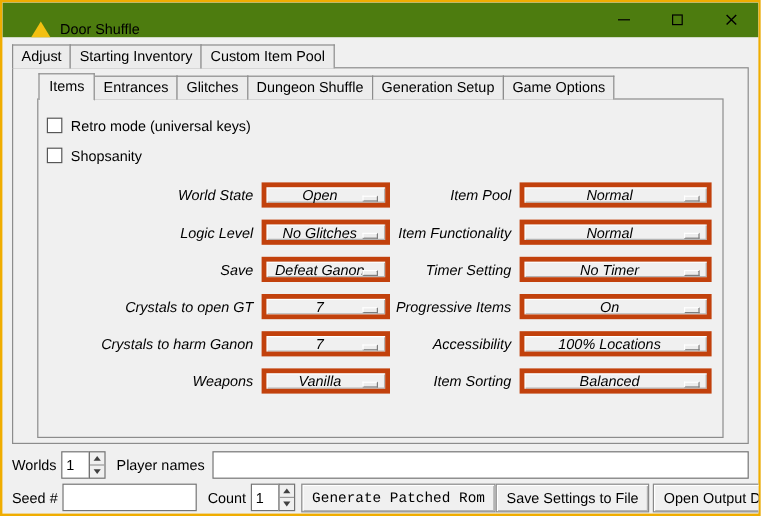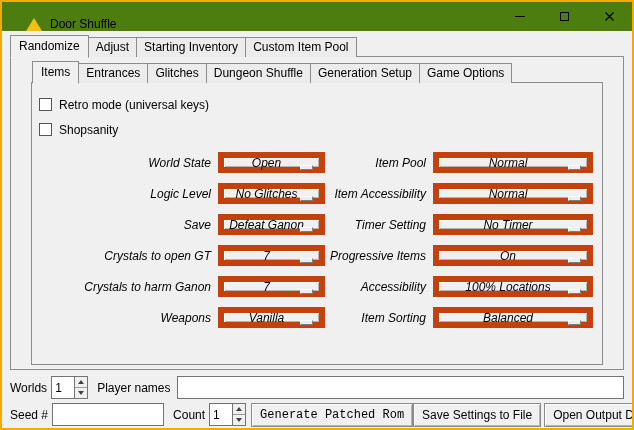--- a/index.html
+++ b/index.html
@@ -33,21 +33,21 @@
   
   .check-row { display: flex; align-items: center; height: 25px; margin-left: 7px; cursor: default; }
   .checkbox { width: 13px; height: 13px; background: #fff; border: 1px solid #565656; margin-right: 7px; flex: 0 0 13px; }
 
   
   .ctl-rows { margin-top: 5px; font-style: italic; }
   .ctl-row { display: flex; align-items: center; height: 31px; }
   .lbl { white-space: nowrap; }
   .lbl-l { width: 186px; text-align: right; padding-right: 7px; }
   .lbl-r { width: 108px; text-align: right; padding-right: 7px; }
-  .dd { position: relative; height: 21px; background: #f0f0f0; border: 6px solid #c2410c; box-shadow: inset 1px 1px 0 #ffffff, inset -1px -1px 0 #b4b4b4; display: flex; align-items: center; justify-content: center; cursor: default; }
+  .dd { position: relative; height: 21px; background: #f0f0f0; border: 4px solid #c2410c; box-shadow: inset 1px 1px 0 #ffffff, inset -1px -1px 0 #b4b4b4; display: flex; align-items: center; justify-content: center; cursor: default; }
   .dd-l { width: 107px; }
   .dd-r { width: 160px; }
   .dd-text { white-space: nowrap; padding-right: 10px; }
   .dd-ind { position: absolute; right: 6px; top: 7px; width: 13px; height: 5px; background: #ededed; border: 1px solid; border-color: #ffffff #7d7d7d #7d7d7d #ffffff; }
 
   
   .bottom-rows { margin: 6px 8px 0 8px; }
   .brow { display: flex; align-items: center; height: 23px; }
   .brow + .brow { margin-top: 4px; }
   .b-lbl { white-space: nowrap; margin-right: 4px; }
@@ -85,21 +85,20 @@
     <div class="tb-btn">
       <svg width="11" height="11" viewBox="0 0 11 11">
           <path d="M1.5 1.5 L9.5 9.5 M9.5 1.5 L1.5 9.5" stroke="#000" stroke-width="1.2" fill="none"></path>
         </svg>
     </div>
   </div>
 
   <div class="main">
 
     <div class="tabs tabs1">
-      <div class="tab selected">Randomize</div>
       <div class="tab">Adjust</div>
       <div class="tab">Starting Inventory</div>
       <div class="tab">Custom Item Pool</div>
     </div>
 
     <div class="pane1">
 
       <div class="tabs tabs2">
         <div class="tab selected">Items</div>
         <div class="tab">Entrances</div>
@@ -134,21 +133,21 @@
               <span class="dd-ind"></span>
             </div>
           </div>
 
           <div class="ctl-row">
             <span class="lbl lbl-l">Logic Level</span>
             <div class="dd dd-l">
               <span class="dd-text">No Glitches</span>
               <span class="dd-ind"></span>
             </div>
-            <span class="lbl lbl-r">Item Accessibility</span>
+            <span class="lbl lbl-r">Item Functionality</span>
             <div class="dd dd-r">
               <span class="dd-text">Normal</span>
               <span class="dd-ind"></span>
             </div>
           </div>
 
           <div class="ctl-row">
             <span class="lbl lbl-l">Save</span>
             <div class="dd dd-l">
               <span class="dd-text">Defeat Ganon</span>

